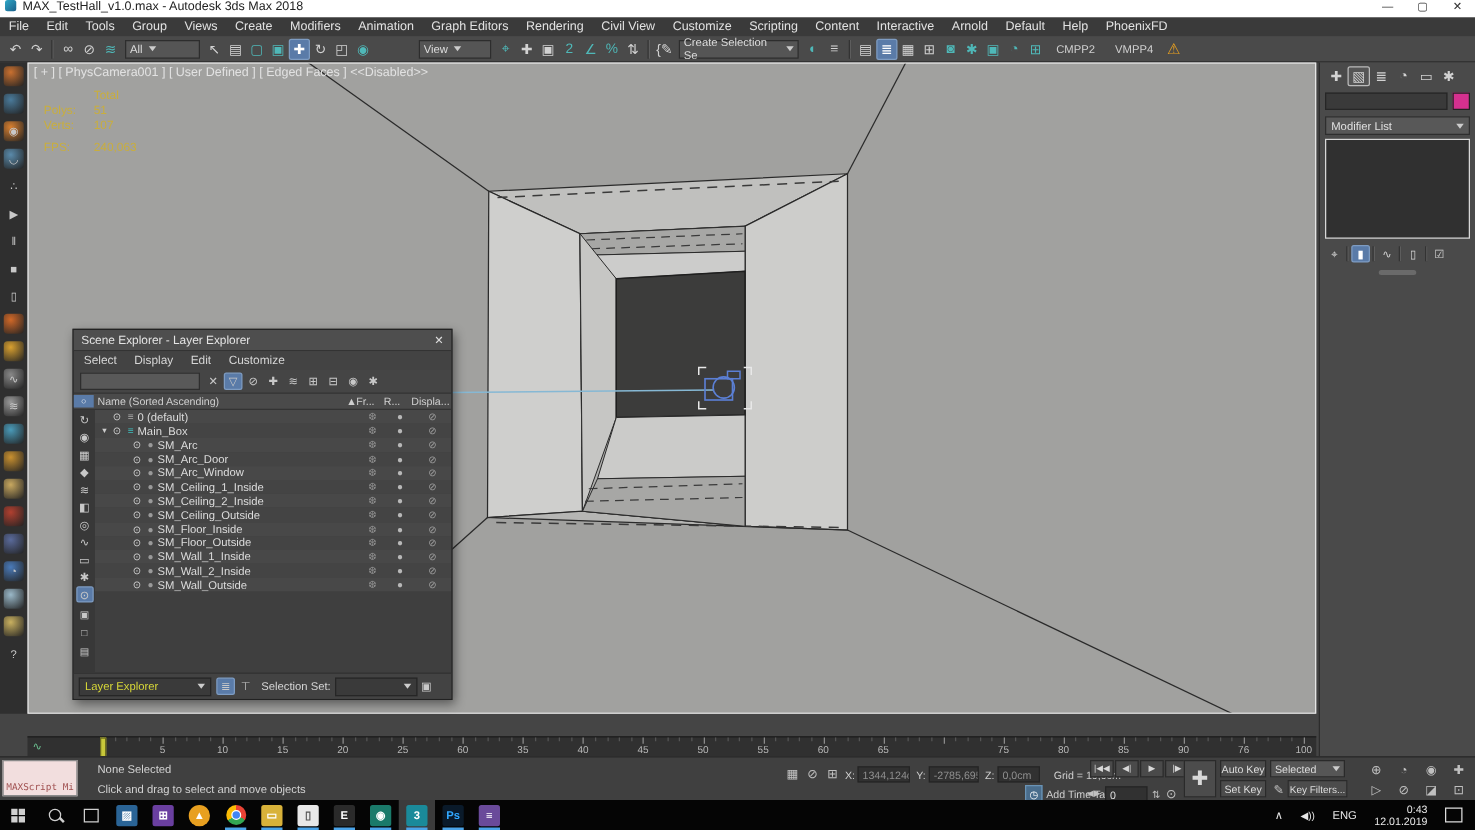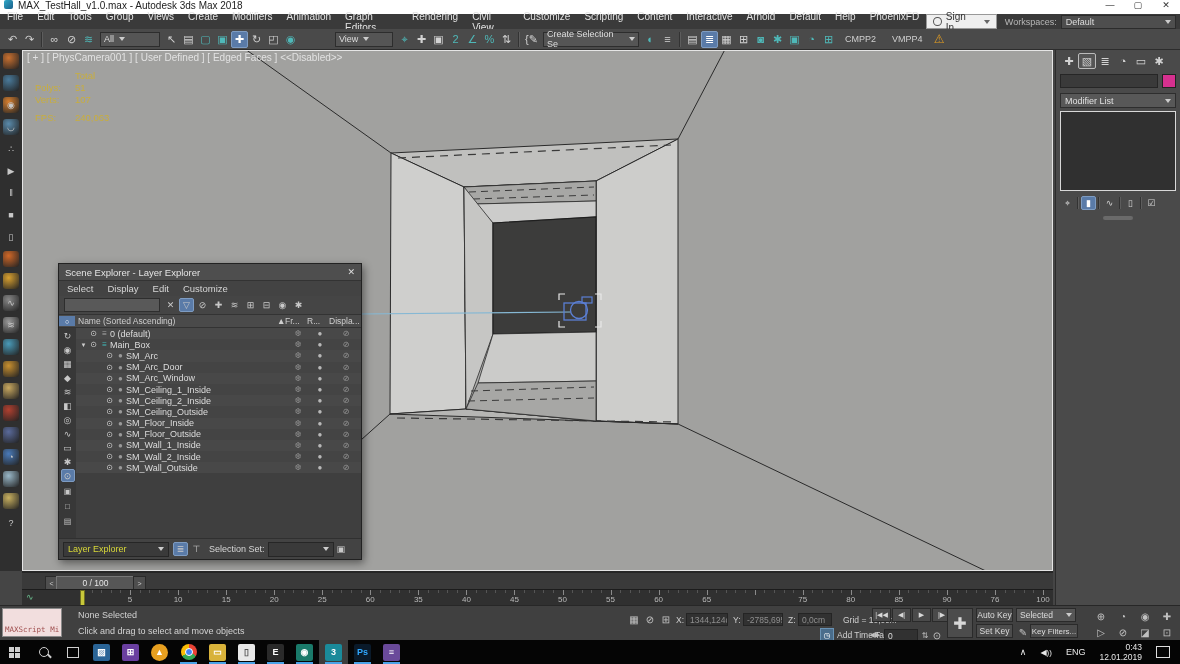--- a/index.html
+++ b/index.html
@@ -188,32 +188,20 @@
         <span>Civil View</span>
         <span>Customize</span>
         <span>Scripting</span>
         <span>Content</span>
         <span>Interactive</span>
         <span>Arnold</span>
         <span>Default</span>
         <span>Help</span>
         <span>PhoenixFD</span>
       </div>
-    <div class="menuright">
-      <span class="signin">
-        <span class="person"></span>
-        <span>Sign In</span>
-        <span class="caret"></span>
-      </span>
-      <span class="wslabel">Workspaces:</span>
-      <span class="wsdd">
-        <span>Default</span>
-        <span class="caret light"></span>
-      </span>
-    </div>
   </div>
 
   <div class="toolbar" id="maintoolbar">
       <span class="ic">↶</span>
       <span class="ic">↷</span>
       <span class="tsep"></span>
       <span class="ic">∞</span>
       <span class="ic">⊘</span>
       <span class="ic teal">≋</span>
       <span class="tdd" style="width: 52px;">
@@ -551,25 +539,20 @@
         <span class="bsep"></span>
         <span class="ic">∿</span>
         <span class="bsep"></span>
         <span class="ic">▯</span>
         <span class="bsep"></span>
         <span class="ic">☑</span>
       </div>
     <div class="cpscroll"></div>
   </div>
 
-  <div class="sliderrow">
-    <span class="tsbtn" style="left:23px">&lt;</span>
-    <span class="tsgrip">0 / 100</span>
-    <span class="tsbtn" style="left:111px">&gt;</span>
-  </div>
 
   <div class="ruler" id="ruler">
     <span class="curveic">∿</span>
   <span class="tick" style="left: 60px; height: 5px; background: rgb(138, 138, 138);"></span>
       <span class="ticklabel" style="left: 60px;">0</span>
       <span class="tick" style="left: 69.61px; height: 3px; background: rgb(85, 85, 85);"></span>
       <span class="tick" style="left: 79.22px; height: 3px; background: rgb(85, 85, 85);"></span>
       <span class="tick" style="left: 88.83px; height: 3px; background: rgb(85, 85, 85);"></span>
       <span class="tick" style="left: 98.44px; height: 3px; background: rgb(85, 85, 85);"></span>
       <span class="tick" style="left: 108.05px; height: 5px; background: rgb(138, 138, 138);"></span>

